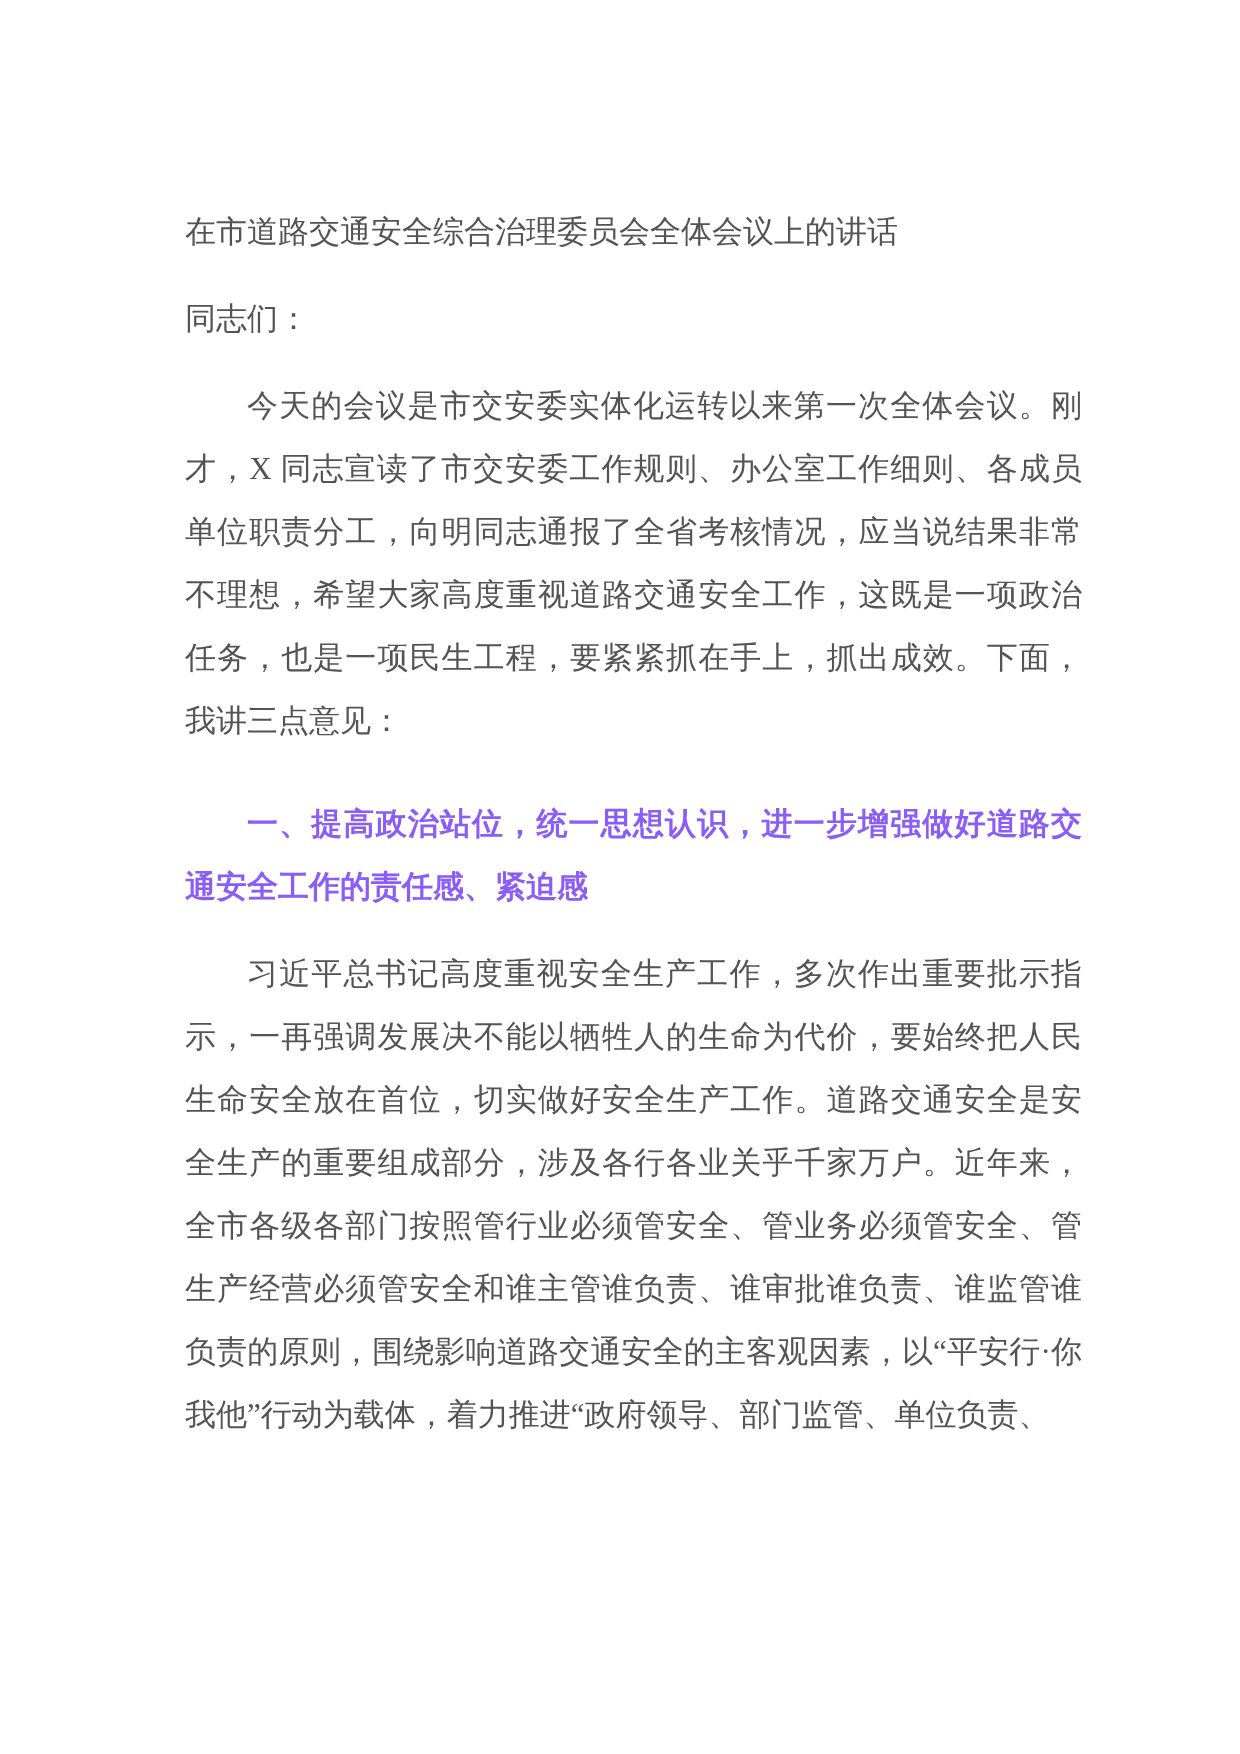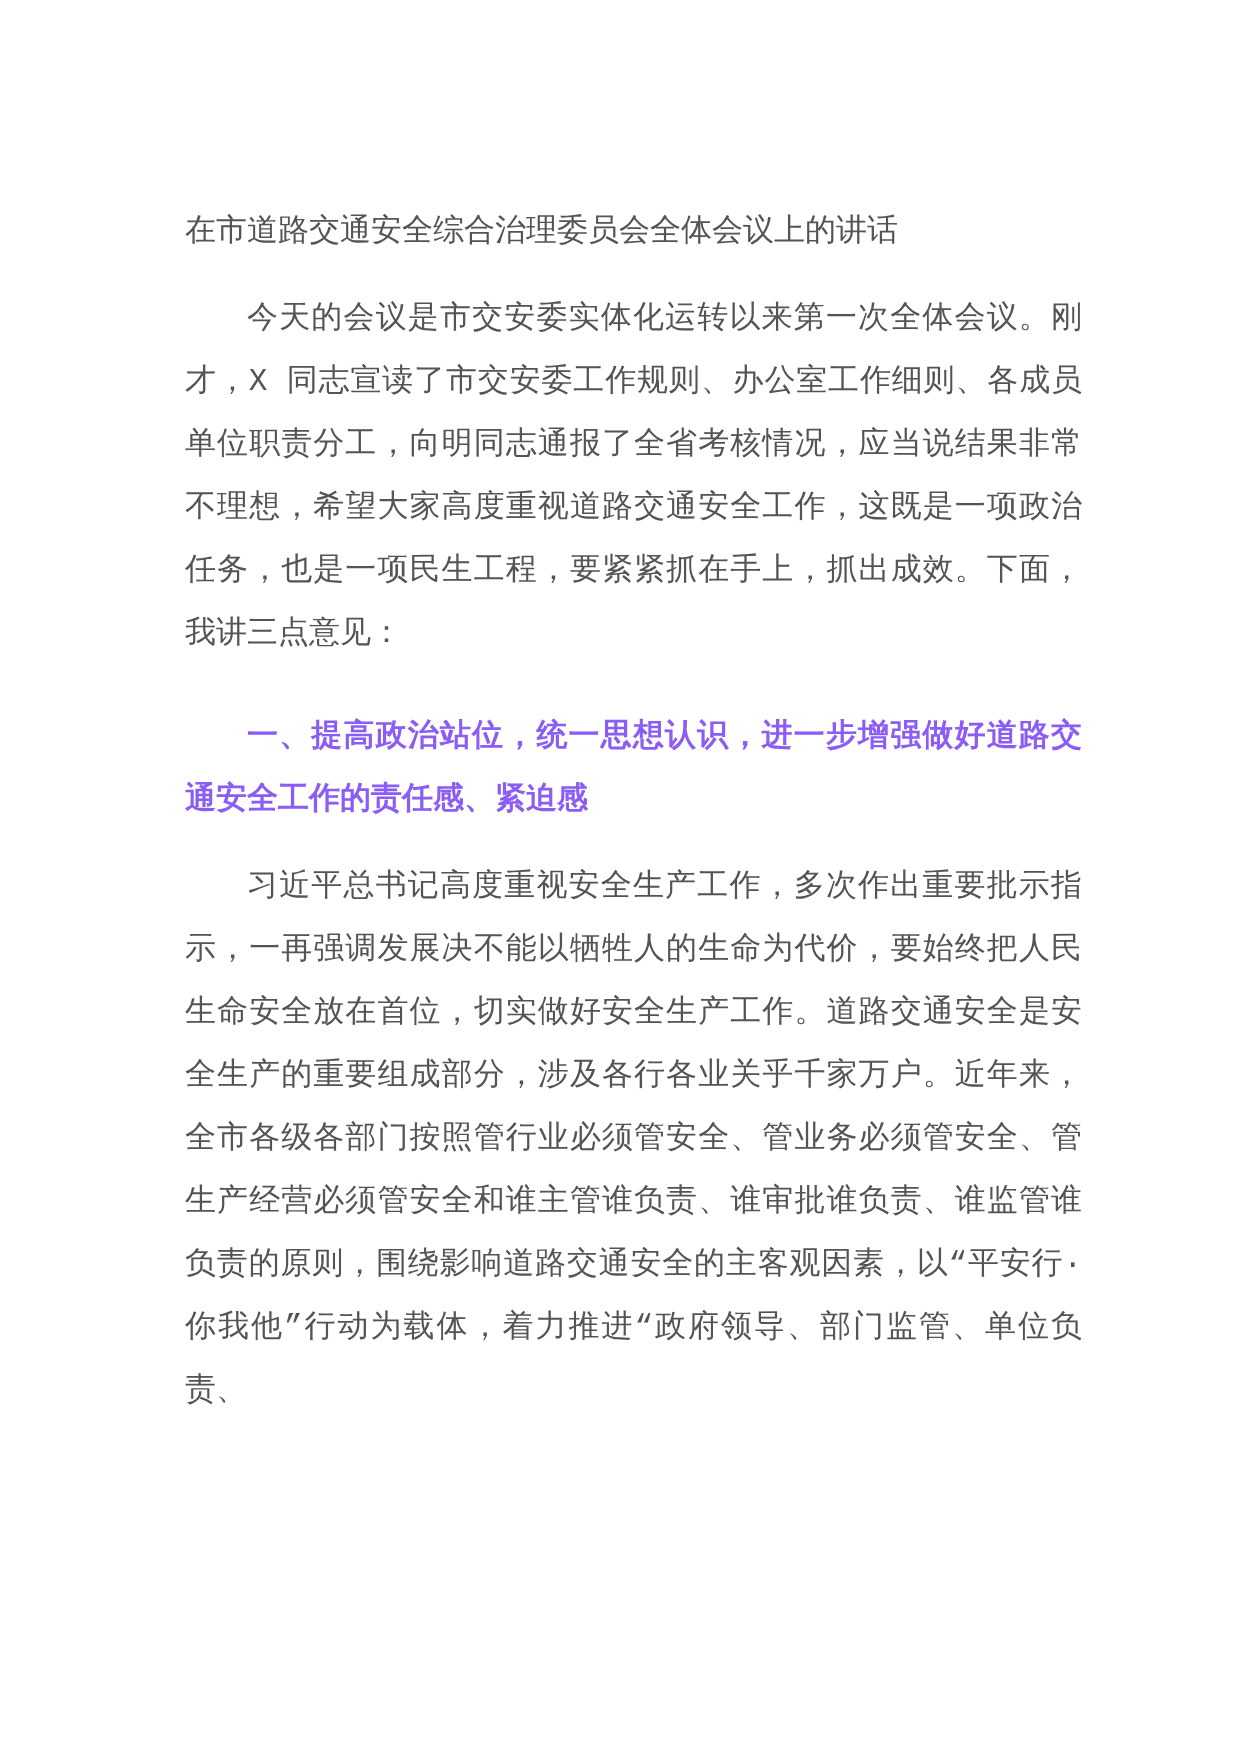--- a/index.html
+++ b/index.html
@@ -7,21 +7,21 @@
     padding: 0;
     background: #ffffff;
   }
   .page {
     position: relative;
     width: 1240px;
     height: 1754px;
     box-sizing: border-box;
     background: #ffffff;
     padding: 200px 158px 0 185px;
-    font-family: Liberation Mono, monospace;
+    font-family: Liberation Serif, serif;
     color: #545454;
     font-size: 31px;
     line-height: 63px;
     overflow: hidden;
   }
   .doc-title {
     margin: 0 0 24px 0;
     font-size: 31px;
     font-weight: 400;
     color: #545454;
@@ -41,19 +41,20 @@
     font-weight: 700;
     color: #8b5cf6;
   }
 </style>
 </head>
 <body>
 
 <div class="page">
   <h1 class="doc-title">在市道路交通安全综合治理委员会全体会议上的讲话</h1>
 
+  <p class="salutation">同志们：</p>
 
   <p class="body-para">今天的会议是市交安委实体化运转以来第一次全体会议。刚才，X 同志宣读了市交安委工作规则、办公室工作细则、各成员单位职责分工，向明同志通报了全省考核情况，应当说结果非常不理想，希望大家高度重视道路交通安全工作，这既是一项政治任务，也是一项民生工程，要紧紧抓在手上，抓出成效。下面，我讲三点意见：</p>
 
   <p class="section-heading">一、提高政治站位，统一思想认识，进一步增强做好道路交通安全工作的责任感、紧迫感</p>
 
   <p class="body-para">习近平总书记高度重视安全生产工作，多次作出重要批示指示，一再强调发展决不能以牺牲人的生命为代价，要始终把人民生命安全放在首位，切实做好安全生产工作。道路交通安全是安全生产的重要组成部分，涉及各行各业关乎千家万户。近年来，全市各级各部门按照管行业必须管安全、管业务必须管安全、管生产经营必须管安全和谁主管谁负责、谁审批谁负责、谁监管谁负责的原则，围绕影响道路交通安全的主客观因素，以“平安行·你我他”行动为载体，着力推进“政府领导、部门监管、单位负责、</p>
 </div>
 
 </body></html>

